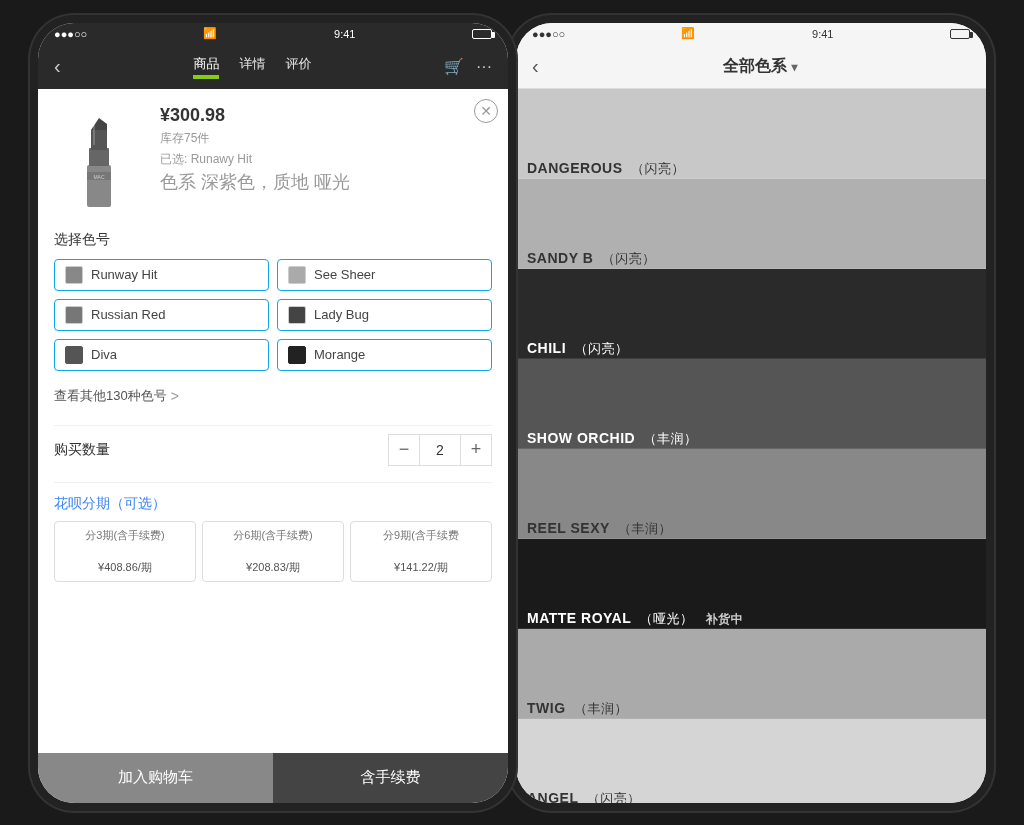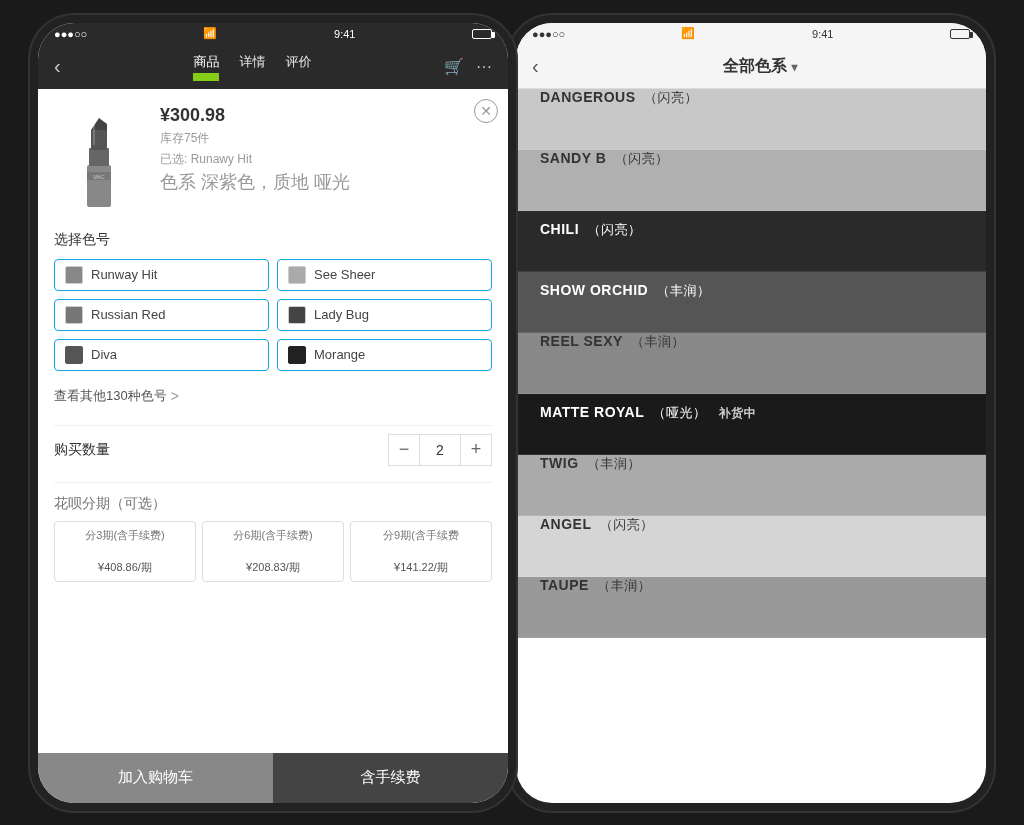--- a/index.html
+++ b/index.html
@@ -51,21 +51,21 @@
       background: #2a2a2a;
       display: flex;
       align-items: center;
       justify-content: space-between;
       padding: 8px 16px;
       height: 44px;
     }
     .nav-back { color: #ccc; font-size: 20px; cursor: pointer; }
     .nav-tabs { display: flex; gap: 20px; }
     .nav-tab { color: #e5e5e5; font-size: 13px; cursor: pointer; }
-    .nav-tab.active { color: #fff; border-bottom: 8px solid #84cc16; padding-bottom: 2px; }
+    .nav-tab.active { color: #fff; border-bottom: 4px solid #84cc16; padding-bottom: 2px; }
     .nav-icons { display: flex; gap: 12px; align-items: center; color: #ccc; font-size: 16px; }
 
     
     .product-panel {
       background: #fff;
       padding: 16px;
       flex: 1;
       overflow-y: auto;
       position: relative;
     }
@@ -164,21 +164,21 @@
       border-top: 1px solid #ddd;
       border-bottom: 1px solid #ddd;
       display: flex;
       align-items: center;
       justify-content: center;
       font-size: 14px;
       color: #333;
     }
 
     .installment-section { margin-bottom: 12px; border-top: 1px solid #f0f0f0; padding-top: 12px; }
-    .installment-title { font-size: 14px; color: #737373; margin-bottom: 8px; }
+    .installment-title { font-size: 14px; color: #3b82f6; margin-bottom: 8px; }
     .installment-options { display: grid; grid-template-columns: 1fr 1fr 1fr; gap: 6px; }
     .installment-option {
       border: 1px solid #ddd;
       border-radius: 4px;
       padding: 6px 6px;
       text-align: center;
       font-size: 11px;
       color: #777;
       cursor: pointer;
     }
@@ -249,23 +249,23 @@
       text-align: center;
       font-size: 16px;
       color: #333;
       font-weight: 700;
     }
     .nav-title-arrow { font-size: 12px; color: #666; }
 
     .color-list { flex: 1; overflow-y: auto; }
     .color-list-item {
       display: flex;
-      align-items: flex-start;
-      padding: 0 24px;
-      height: 61px;
+      align-items: flex-end;
+      padding: 0 11px;
+      height: 90px;
       border-bottom: 1px solid rgba(255,255,255,0.1);
       cursor: pointer;
     }
     .color-list-item.light-gray { background: #c8c8c8; }
     .color-list-item.medium-gray { background: #b0b0b0; }
     .color-list-item.dark { background: #2a2a2a; }
     .color-list-item.dark-gray { background: #555; }
     .color-list-item.medium2 { background: #888; }
     .color-list-item.black { background: #1a1a1a; }
     .color-list-item.gray2 { background: #aaa; }

